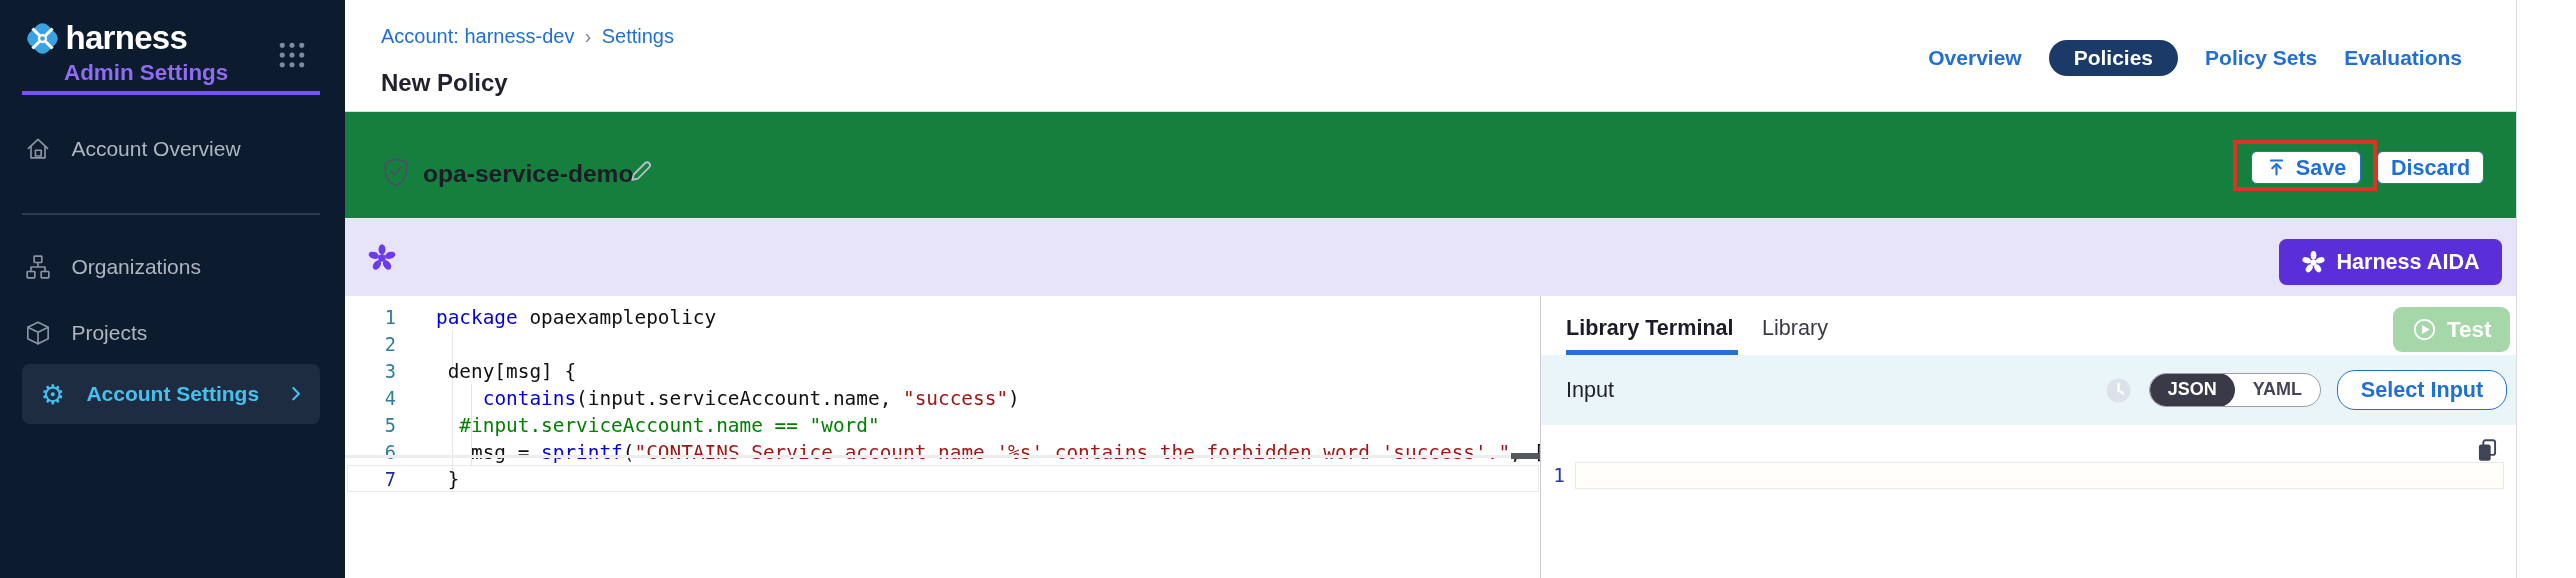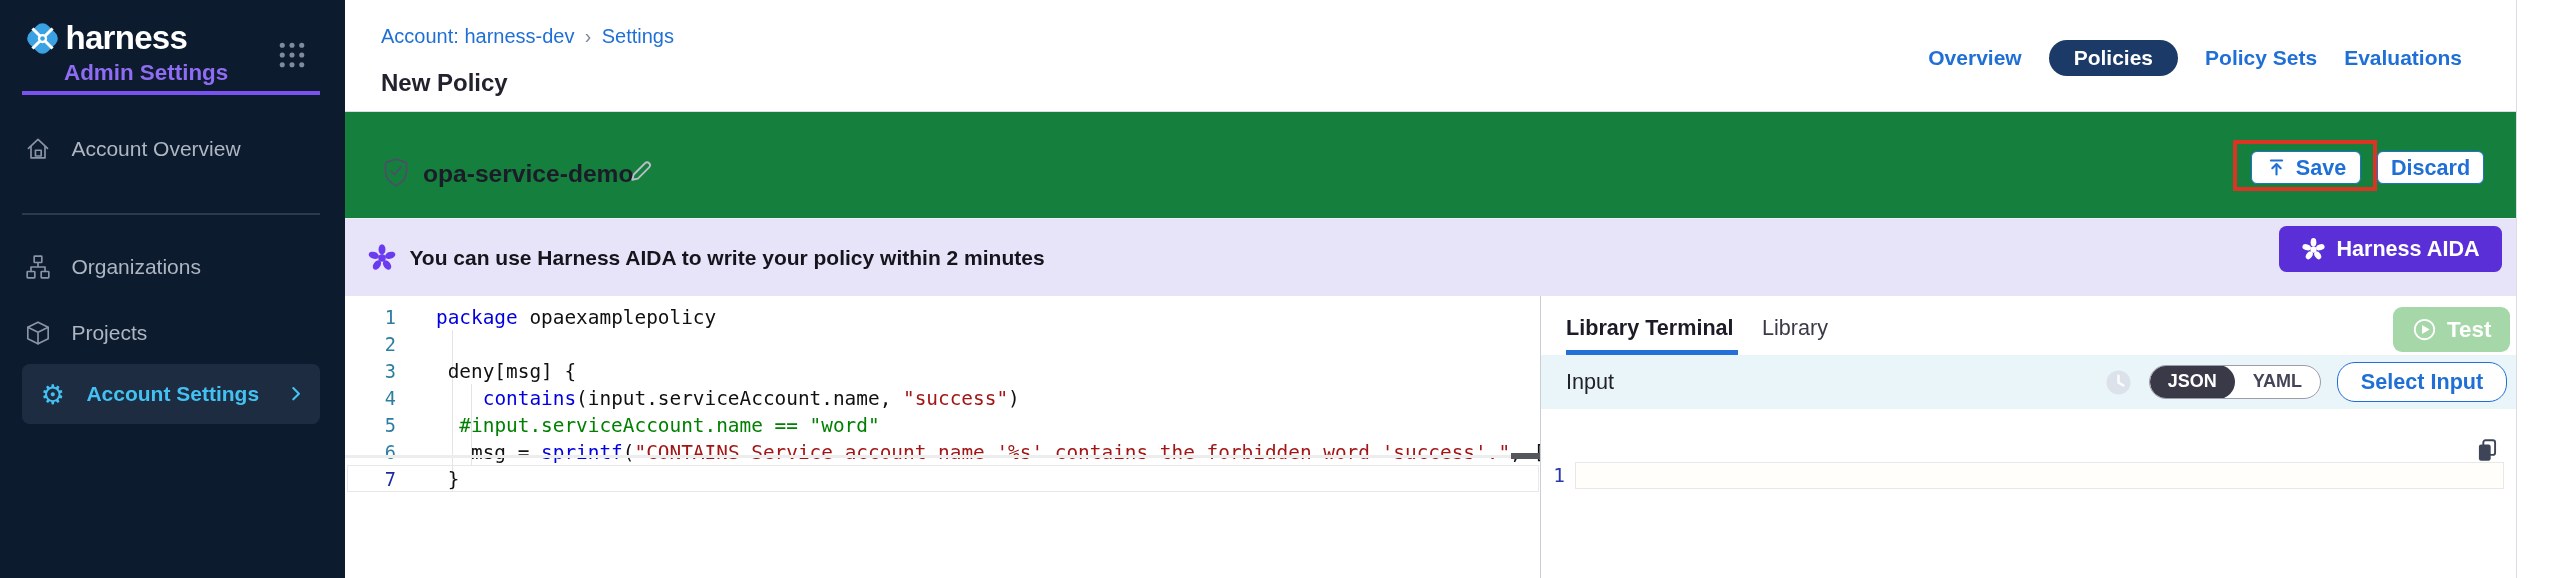--- a/index.html
+++ b/index.html
@@ -59,21 +59,21 @@
                  border:1.5px solid #1f6fd6; border-radius:6px; background:#fff; color:#1f6fd6;
                  font-size:21.6px; font-weight:700; cursor:pointer; }
   .save-btn { left:1906px; top:39px; width:110px; height:33px; }
   .discard-btn { left:2032px; top:39px; width:107px; height:33px; }
   .upload-icon { width:21px; height:21px; }
 
   .aida-banner { position:absolute; left:0; top:219px; width:2171px; height:78px; background:#e7e4f9;
                  display:flex; align-items:center; }
   .flower-icon { width:30px; height:30px; margin-left:22.4px; color:#6b3bf0; }
   .banner-text { margin-left:12px; font-size:21px; font-weight:700; color:#15151d; }
-  .aida-btn { position:absolute; right:14px; top:7px; height:46px; padding:0 22.4px; background:#5a2fd8;
+  .aida-btn { position:absolute; right:14px; top:20px; height:46px; padding:0 22.4px; background:#5a2fd8;
               border:none; border-radius:7.5px; color:#fff; font-size:21.6px; font-weight:700;
               display:flex; align-items:center; gap:10.4px; cursor:pointer; }
   .aida-btn .flower-icon { margin:0; width:25px; height:25px; color:#fff; }
 
   
   .workspace { position:absolute; left:0; top:296px; width:2171px; height:283px; }
 
   .code-editor { position:absolute; left:0; top:0; width:1195px; height:283px; background:#fff;
                  overflow:hidden; padding-top:7.5px; cursor:text; }
   .code-line { position:relative; height:27px; line-height:27px; white-space:pre;
@@ -95,21 +95,21 @@
   .term-tab { position:absolute; top:19.4px; font-size:21.6px; color:#3b3b47; cursor:pointer; }
   .term-tab.active { font-weight:700; color:#1c1c28; }
   #term-tab-0 { left:25px; }
   #term-tab-1 { left:221px; }
   .term-underline { position:absolute; left:25px; top:54px; width:172px; height:4.5px; background:#2570d8; }
   .test-btn { position:absolute; left:852px; top:11.2px; width:117px; height:45px; background:#a6d7a8;
               border:none; border-radius:9px; color:#fff; font-size:22.4px; font-weight:700;
               display:flex; align-items:center; justify-content:center; gap:10.4px; cursor:default; }
   .play-icon { width:25px; height:25px; }
 
-  .input-row { position:absolute; left:0; top:59px; width:976px; height:54px; background:#eaf5fa;
+  .input-row { position:absolute; left:0; top:59px; width:976px; height:70px; background:#eaf5fa;
                display:flex; align-items:center; }
   .input-label { margin-left:25px; font-size:21.6px; color:#22222a; }
   .input-controls { margin-left:auto; margin-right:10.4px; display:flex; align-items:center; gap:16.4px; }
   .history-icon { width:27px; height:27px; opacity:.8; cursor:default; }
   .fmt-toggle { height:34px; border:1.5px solid #9d9cab; border-radius:19.4px; background:#fff;
                 display:flex; align-items:center; overflow:hidden; cursor:pointer; }
   .fmt-opt { padding:0 18px; height:34px; line-height:33px; font-size:18px; font-weight:700;
              color:#45455a; border-radius:19.4px; }
   .fmt-opt.sel { background:#3a3947; color:#fff; }
   .select-input-btn { height:40px; padding:0 22.4px; border:1.5px solid #1f6fd6; border-radius:18px;
@@ -245,21 +245,20 @@
 
   <section class="aida-banner">
     <svg class="flower-icon" viewBox="0 0 40 40" fill="currentColor">
       <circle cx="20" cy="20" r="5"></circle>
       <ellipse cx="20" cy="8.5" rx="4.6" ry="7"></ellipse>
       <ellipse cx="20" cy="8.5" rx="4.6" ry="7" transform="rotate(72 20 20)"></ellipse>
       <ellipse cx="20" cy="8.5" rx="4.6" ry="7" transform="rotate(144 20 20)"></ellipse>
       <ellipse cx="20" cy="8.5" rx="4.6" ry="7" transform="rotate(216 20 20)"></ellipse>
       <ellipse cx="20" cy="8.5" rx="4.6" ry="7" transform="rotate(288 20 20)"></ellipse>
     </svg>
-    <span class="banner-text">You can use Harness AIDA to write your policy within 2 minutes</span>
     <button class="aida-btn">
       <svg class="flower-icon" viewBox="0 0 40 40" fill="currentColor">
         <circle cx="20" cy="20" r="5"></circle>
         <ellipse cx="20" cy="8.5" rx="4.6" ry="7"></ellipse>
         <ellipse cx="20" cy="8.5" rx="4.6" ry="7" transform="rotate(72 20 20)"></ellipse>
         <ellipse cx="20" cy="8.5" rx="4.6" ry="7" transform="rotate(144 20 20)"></ellipse>
         <ellipse cx="20" cy="8.5" rx="4.6" ry="7" transform="rotate(216 20 20)"></ellipse>
         <ellipse cx="20" cy="8.5" rx="4.6" ry="7" transform="rotate(288 20 20)"></ellipse>
       </svg>
       <span>Harness AIDA</span>

